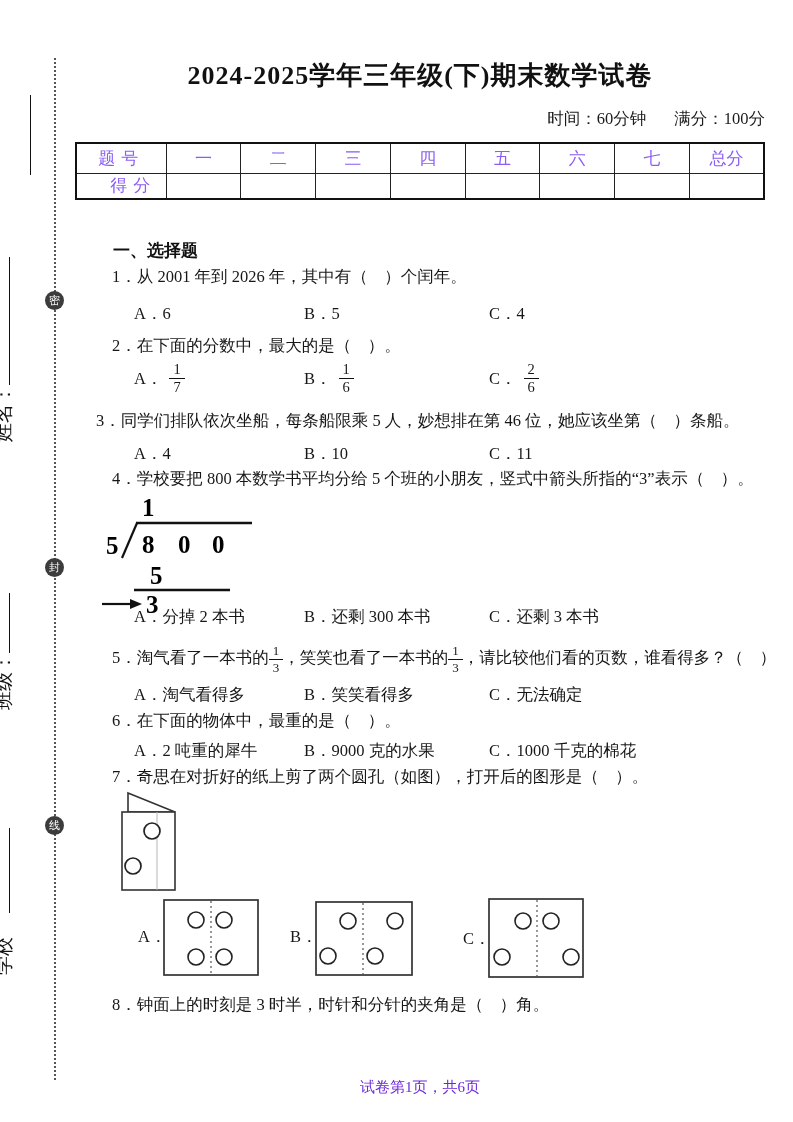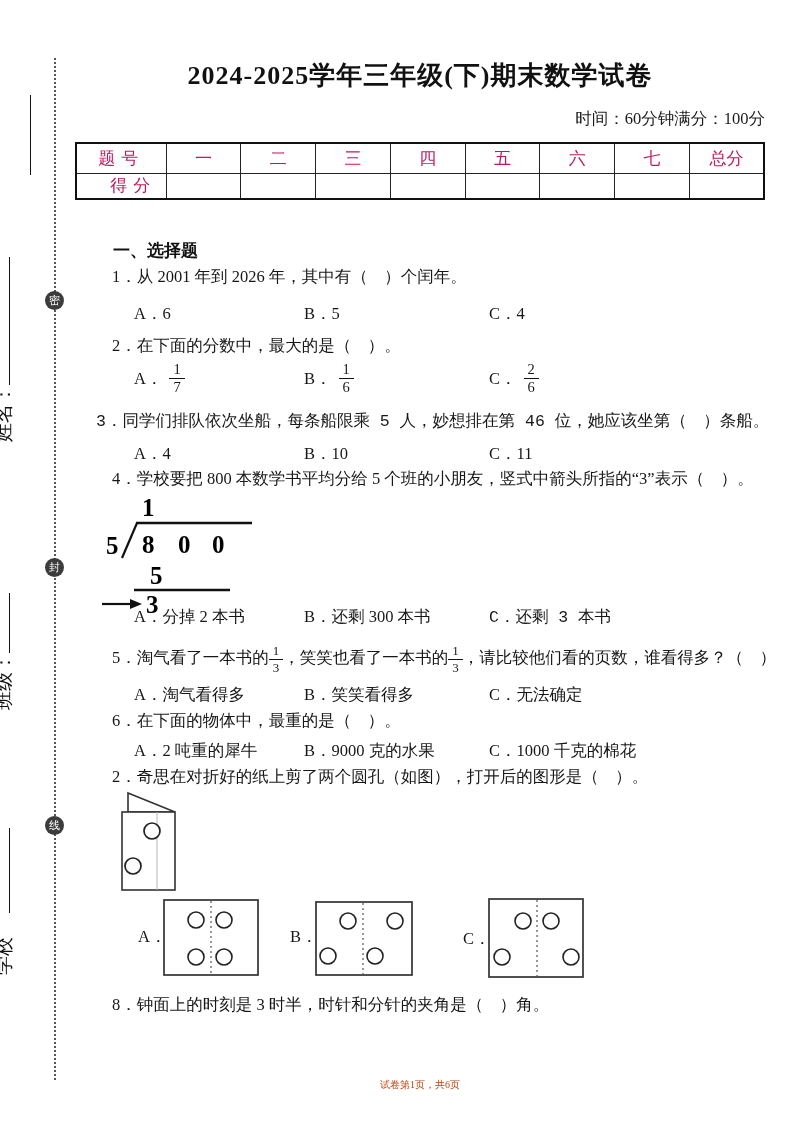--- a/index.html
+++ b/index.html
@@ -10,29 +10,29 @@
   }
   .abs { position:absolute; }
   
   .title {
     top:58px; left:75px; width:690px; text-align:center;
     font-size:26px; font-weight:bold; letter-spacing:1px; white-space:nowrap;
     color:#111;
   }
   .meta-row {
     top:108px; left:75px; width:690px; display:flex; justify-content:flex-end;
-    font-size:16.5px;
+    gap:28px; font-size:16.5px;
   }
   
   table.score {
     top:142px; left:75px; width:690px; position:absolute;
     border-collapse:collapse; table-layout:fixed; font-size:17px;
   }
   table.score td {
-    border:1.2px solid #222; text-align:center; padding:0; color:#be185d;
+    border:1.2px solid #222; text-align:center; padding:0; color:#8b5cf6;
   }
   table.score { border:2.2px solid #111; }
   table.score tr:first-child td { height:30px; }
   table.score tr:last-child td { height:26px;padding-left:24px; }
   td.lblcell { letter-spacing:6px; }
   
   .seal-dotted {
     top:58px; left:54px; height:1022px; width:0;
     border-left:2px dotted #555;
   }
@@ -56,22 +56,22 @@
   .opt-flex { display:flex; align-items:center; gap:7px; }
   .frac {
     display:inline-block; text-align:center; vertical-align:middle;
     font-size:14.5px; line-height:1.05;
   }
   .frac .num { display:block; border-bottom:1.3px solid #111; padding:0 4px 1px; }
   .frac .den { display:block; padding-top:1px; }
   .frac-inline { font-size:13px; }
   .fig-label { font-size:16.5px; color:#171717; }
   .footer {
-    top:1078px; left:75px; width:690px; text-align:center; font-size:10px;
-    color:#c2410c;
+    top:1078px; left:75px; width:690px; text-align:center; font-size:15px;
+    color:#6d28d9;
   }
   svg text { font-family:"Liberation Serif","DejaVu Serif",serif; }
 </style>
 </head>
 <body>
 
 <div id="page">
 
   <div class="abs seal-dotted"></div>
   <div class="abs seal-blank-line" style="left:30px; top:95px; height:80px;"></div>
@@ -146,21 +146,21 @@
     </span>
   </span>
   <span class="abs opt opt-flex" style="left:489px; top:362px;">
     <span>C．</span>
     <span class="frac">
       <span class="num">2</span>
       <span class="den">6</span>
     </span>
   </span>
 
-  <div class="abs stem" style="left:96px; top:410px;font-family:Liberation Mono, monospace;">3．同学们排队依次坐船，每条船限乘 5 人，妙想排在第 46 位，她应该坐第（　）条船。</div>
+  <div class="abs stem" style="left:96px; top:410px;">3．同学们排队依次坐船，每条船限乘 5 人，妙想排在第 46 位，她应该坐第（　）条船。</div>
   <span class="abs opt" style="left:134px; top:443px;">A．4</span>
   <span class="abs opt" style="left:304px; top:443px;">B．10</span>
   <span class="abs opt" style="left:489px; top:443px;">C．11</span>
 
   <div class="abs stem" style="left:112px; top:468px;">4．学校要把 800 本数学书平均分给 5 个班的小朋友，竖式中箭头所指的“3”表示（　）。</div>
   <svg class="abs" style="left:100px; top:494px;" width="170" height="122" viewBox="0 0 170 122">
     <text x="42" y="22" font-size="25" font-weight="bold">1</text>
     <line x1="36" y1="29" x2="152" y2="29" stroke="#111" stroke-width="2.4"></line>
     <line x1="22" y1="64" x2="37" y2="29" stroke="#111" stroke-width="2.2"></line>
     <text x="6" y="60" font-size="25" font-weight="bold">5</text>
@@ -168,35 +168,35 @@
     <text x="78" y="59" font-size="25" font-weight="bold">0</text>
     <text x="112" y="59" font-size="25" font-weight="bold">0</text>
     <text x="50" y="90" font-size="25" font-weight="bold">5</text>
     <line x1="34" y1="96" x2="130" y2="96" stroke="#111" stroke-width="2.4"></line>
     <line x1="2" y1="110" x2="30" y2="110" stroke="#111" stroke-width="2.2"></line>
     <polygon points="30,105 42,110 30,115" fill="#111"></polygon>
     <text x="46" y="119" font-size="25" font-weight="bold">3</text>
   </svg>
   <span class="abs opt" style="left:134px; top:606px;">A．分掉 2 本书</span>
   <span class="abs opt" style="left:304px; top:606px;">B．还剩 300 本书</span>
-  <span class="abs opt" style="left:489px; top:606px;font-family:Liberation Mono, monospace;">C．还剩 3 本书</span>
+  <span class="abs opt" style="left:489px; top:606px;">C．还剩 3 本书</span>
 
   <div class="abs stem" style="left:112px; top:644px;">
     <span>5．淘气看了一本书的</span><span class="frac frac-inline"><span class="num">1</span><span class="den">3</span></span><span>，笑笑也看了一本书的</span><span class="frac frac-inline"><span class="num">1</span><span class="den">3</span></span><span>，请比较他们看的页数，谁看得多？（　）</span>
   </div>
   <span class="abs opt" style="left:134px; top:684px;">A．淘气看得多</span>
   <span class="abs opt" style="left:304px; top:684px;">B．笑笑看得多</span>
   <span class="abs opt" style="left:489px; top:684px;">C．无法确定</span>
 
   <div class="abs stem" style="left:112px; top:710px;">6．在下面的物体中，最重的是（　）。</div>
   <span class="abs opt" style="left:134px; top:740px;">A．2 吨重的犀牛</span>
   <span class="abs opt" style="left:304px; top:740px;">B．9000 克的水果</span>
   <span class="abs opt" style="left:489px; top:740px;">C．1000 千克的棉花</span>
 
-  <div class="abs stem" style="left:112px; top:766px;">2．奇思在对折好的纸上剪了两个圆孔（如图），打开后的图形是（　）。</div>
+  <div class="abs stem" style="left:112px; top:766px;">7．奇思在对折好的纸上剪了两个圆孔（如图），打开后的图形是（　）。</div>
 
   <svg class="abs" style="left:116px; top:791px;" width="75" height="106" viewBox="0 0 75 106">
     <polygon points="12,2 59,21 12,21" fill="#fff" stroke="#333" stroke-width="1.6"></polygon>
     <rect x="6" y="21" width="53" height="78" fill="#fff" stroke="#333" stroke-width="1.6"></rect>
     <line x1="41" y1="21" x2="41" y2="99" stroke="#b5b5b5" stroke-width="1"></line>
     <circle cx="36" cy="40" r="8" fill="#fff" stroke="#222" stroke-width="1.7"></circle>
     <circle cx="17" cy="75" r="8" fill="#fff" stroke="#222" stroke-width="1.7"></circle>
   </svg>
 
   <span class="abs fig-label" style="left:138px; top:926px;">A．</span>

